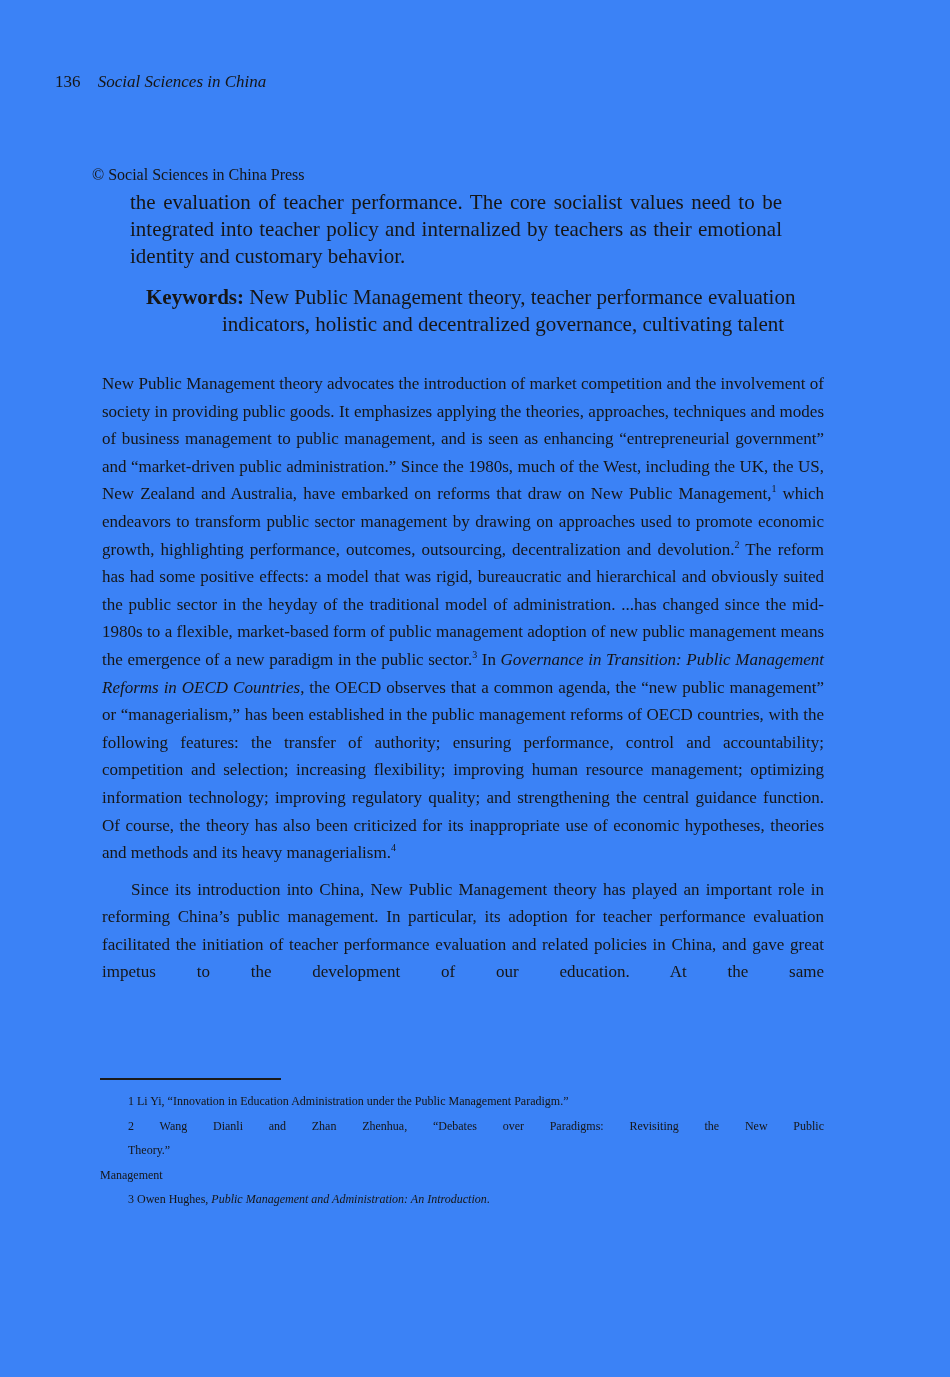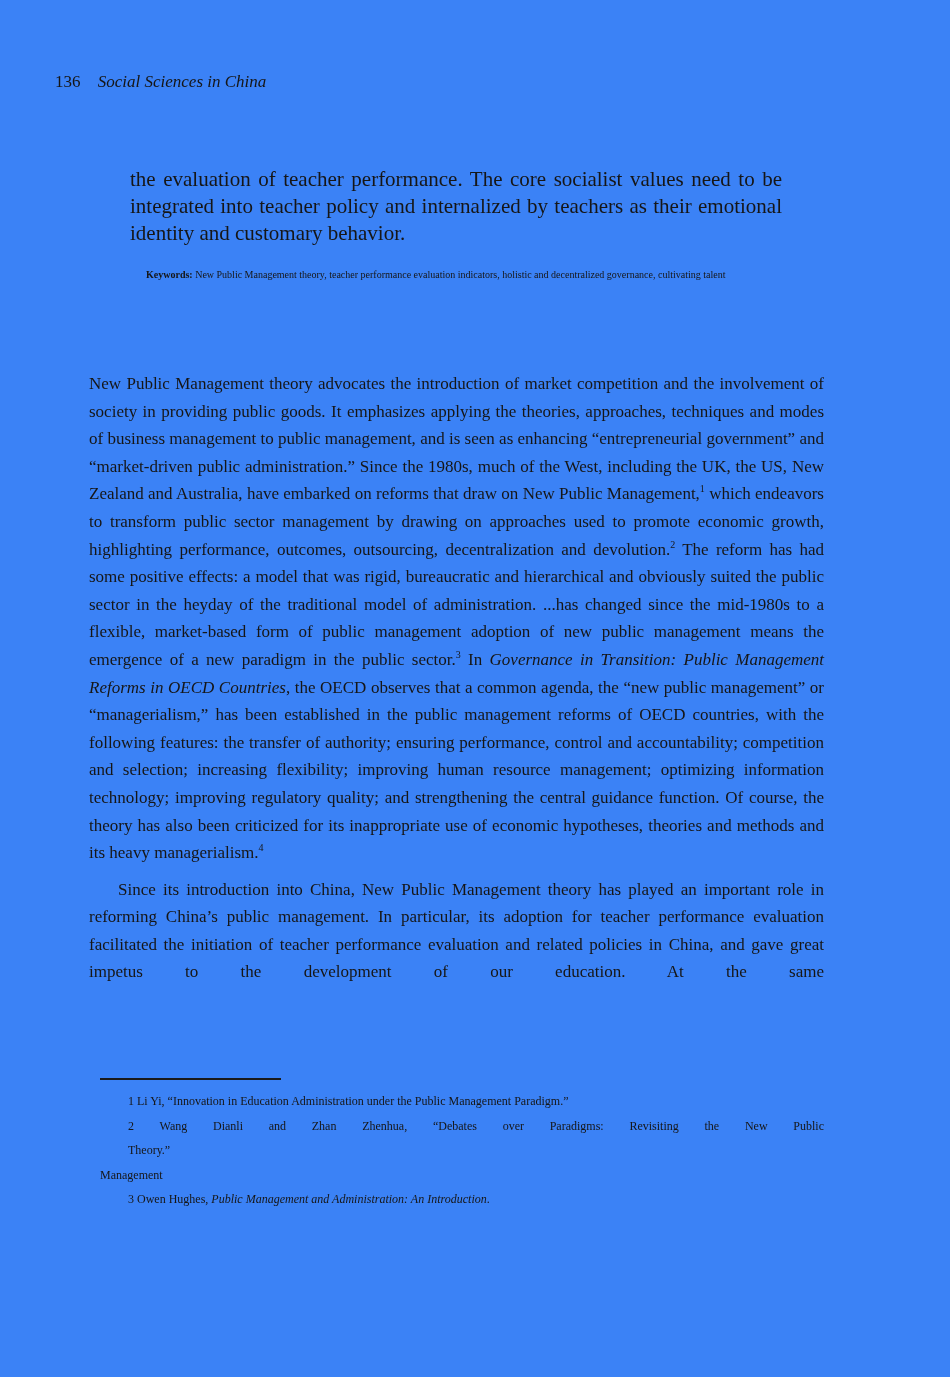--- a/index.html
+++ b/index.html
@@ -37,33 +37,33 @@
     margin: 0 0 5px 3px;
   }
   .abstract {
     font-size: 21px;
     line-height: 27px;
     text-align: justify;
     padding-left: 41px;
     padding-right: 42px;
   }
   .keywords {
-    font-size: 10px;
+    font-size: 21px;
     line-height: 27px;
     margin-top: 14px;
     padding-left: 133px;
     text-indent: -76px;
   }
   .kw-label { font-weight: bold; }
 
   
   .body-text {
     position: absolute;
     top: 370px;
-    left: 89px;
+    left: 102px;
     right: 126px;
     font-size: 17px;
     line-height: 27.6px;
     text-align: justify;
   }
   .para { margin: 0; }
   .para-2 {
     margin-top: 9px;
     text-indent: 29px;
     text-align-last: justify;
@@ -98,20 +98,21 @@
 <body>
 
 <div class="page">
 
   <header class="running-head">
     <span class="page-num">136</span>
     <span class="journal">Social Sciences in China</span>
   </header>
 
   <section class="front-matter">
+    <div class="copyright">© Social Sciences in China Press</div>
     <div class="abstract">the evaluation of teacher performance. The core socialist values need to be integrated into teacher policy and internalized by teachers as their emotional identity and customary behavior.</div>
     <div class="keywords"><span class="kw-label">Keywords:</span><span> New Public Management theory, teacher performance evaluation indicators, holistic and decentralized governance, cultivating talent</span></div>
   </section>
 
   <section class="body-text">
     <p class="para para-1"><span>New Public Management theory advocates the introduction of market competition and the involvement of society in providing public goods. It emphasizes applying the theories, approaches, techniques and modes of business management to public management, and is seen as enhancing “entrepreneurial government” and “market-driven public administration.” Since the 1980s, much of the West, including the UK, the US, New Zealand and Australia, have embarked on reforms that draw on New Public Management,</span><sup class="fnref">1</sup><span> which endeavors to transform public sector management by drawing on approaches used to promote economic growth, highlighting performance, outcomes, outsourcing, decentralization and devolution.</span><sup class="fnref">2</sup><span> The reform has had some positive effects: a model that was rigid, bureaucratic and hierarchical and obviously suited the public sector in the heyday of the traditional model of administration. ...has changed since the mid-1980s to a flexible, market-based form of public management adoption of new public management means the emergence of a new paradigm in the public sector.</span><sup class="fnref">3</sup><span> In </span><span class="italic">Governance in Transition: Public Management Reforms in OECD Countries</span><span>, the OECD observes that a common agenda, the “new public management” or “managerialism,” has been established in the public management reforms of OECD countries, with the following features: the transfer of authority; ensuring performance, control and accountability; competition and selection; increasing flexibility; improving human resource management; optimizing information technology; improving regulatory quality; and strengthening the central guidance function. Of course, the theory has also been criticized for its inappropriate use of economic hypotheses, theories and methods and its heavy managerialism.</span><sup class="fnref">4</sup></p>
     <p class="para para-2">Since its introduction into China, New Public Management theory has played an important role in reforming China’s public management. In particular, its adoption for teacher performance evaluation facilitated the initiation of teacher performance evaluation and related policies in China, and gave great impetus to the development of our education. At the same</p>
   </section>
 
   <section class="footnote-area">

